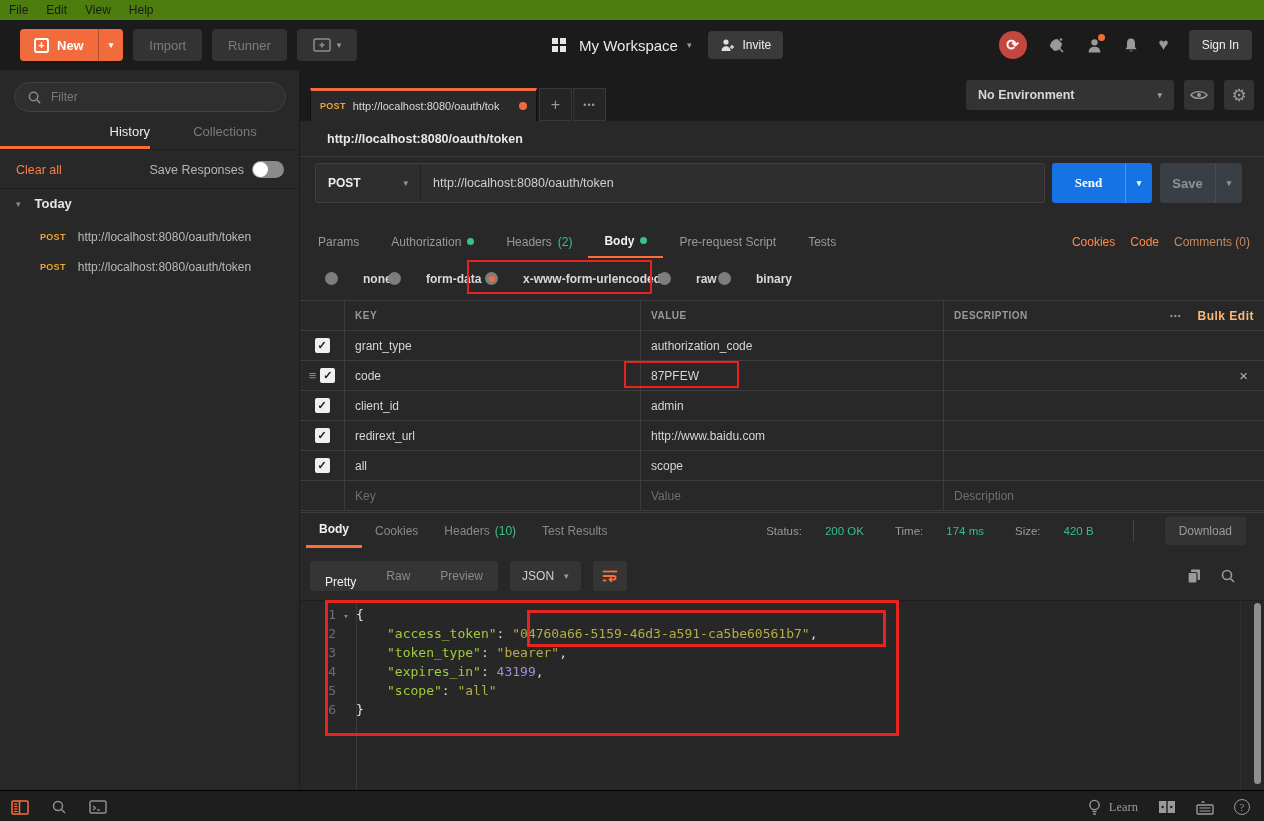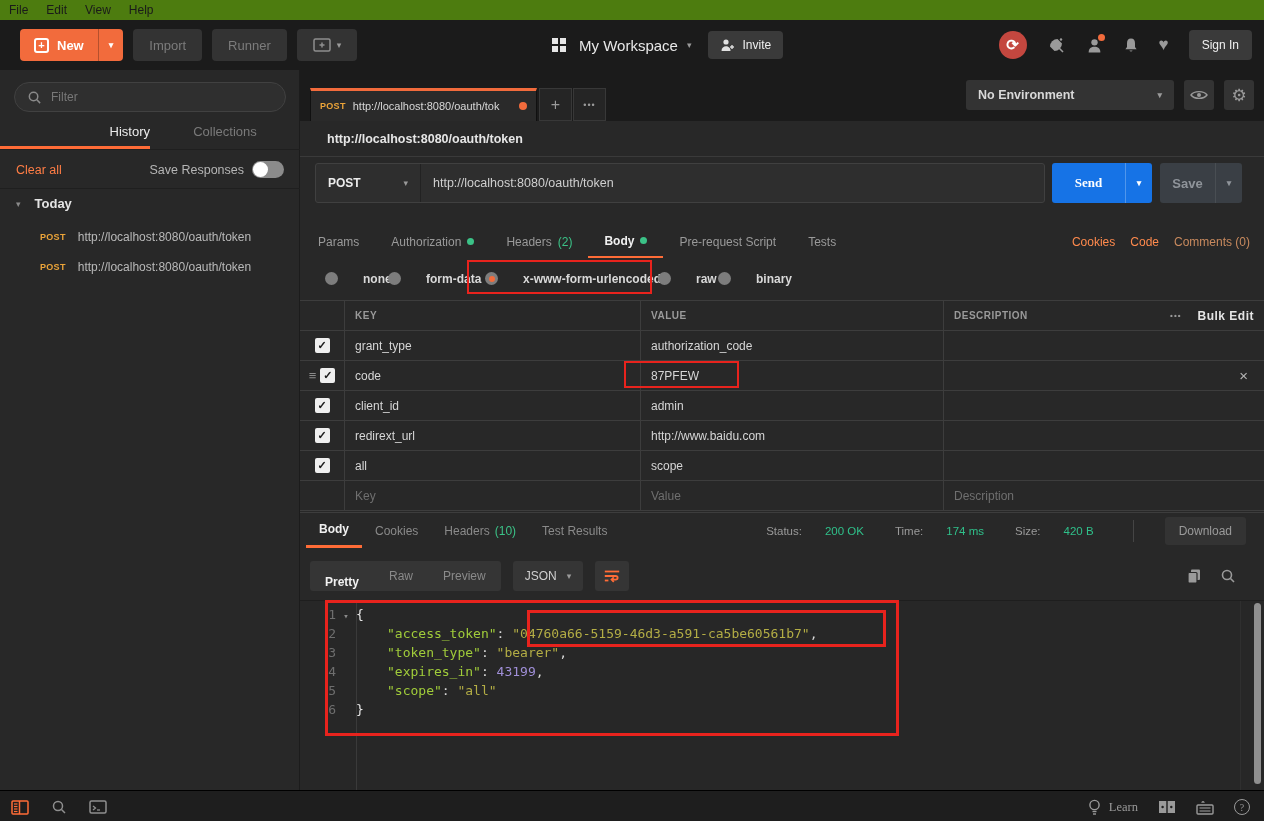--- a/index.html
+++ b/index.html
@@ -99,36 +99,36 @@
   #kv-table { position:absolute; left:0; top:230px; width:964px; border-top:1px solid #3d3d3d; }
   .kv-row { display:grid; grid-template-columns:45px 296px 303px 1fr; height:30px; border-bottom:1px solid #3d3d3d; }
   .kv-cell { border-right:1px solid #3d3d3d; display:flex; align-items:center; padding:0 10px; color:#d6d6d6; font-size:12px; overflow:hidden; }
   .kv-cell:last-child { border-right:none; }
   .cell-first { justify-content:center; padding:0 4px; gap:4px; position:relative; }
   .kv-head .kv-cell { color:#9a9a9a; font-size:10px; font-weight:bold; letter-spacing:.5px; }
   .cb { width:15px; height:15px; background:#efefef; border-radius:2px; color:#1c1c1c; font-size:11px; font-weight:bold; display:flex; align-items:center; justify-content:center; cursor:pointer; flex:none; }
   .drag { color:#8a8a8a; font-size:13px; cursor:grab; }
   .row-x { margin-left:auto; color:#b4b4b4; font-size:15px; cursor:pointer; padding-right:6px; }
   .more-dots { color:#9a9a9a; font-size:8px; letter-spacing:1px; margin-left:auto; cursor:pointer; }
-  .bulk-edit { color:#e5e5e5; font-size:12px; margin-left:16px; cursor:pointer; }
+  .bulk-edit { color:#fdba74; font-size:12px; margin-left:16px; cursor:pointer; }
   .ph { color:#6f6f6f; }
 
   #resp-header { position:absolute; left:0; top:442px; width:964px; height:36px; border-top:1px solid #3d3d3d; display:flex; align-items:stretch; padding-left:6px; }
   .resp-tab { display:flex; align-items:center; gap:5px; padding:0 13px; color:#8a8a8a; font-size:12px; cursor:pointer; }
   .resp-tab.active { color:#f0f0f0; font-weight:bold; border-bottom:3px solid #ff6c37; }
   .resp-meta { margin-left:auto; display:flex; align-items:center; gap:23px; font-size:11.5px; padding-right:8px; }
   .meta-label { color:#9a9a9a; }
   .meta-val { color:#2fc08a; margin-right:8px; }
   .meta-sep { width:1px; height:22px; background:#454545; margin:0 8px; }
   .download-btn { background:#333333; border-radius:3px; height:28px; padding:0 14px; display:flex; align-items:center; color:#9a9a9a; font-size:12px; cursor:pointer; margin-right:10px; }
 
   #pretty-row { position:absolute; left:0; top:487px; width:964px; height:38px; display:flex; align-items:center; padding-left:10px; }
   .seg-group { display:flex; background:#353535; border-radius:3px; height:30px; overflow:hidden; }
   .seg { display:flex; align-items:center; padding:0 15px; color:#8a8a8a; font-size:12px; cursor:pointer; }
-  .seg.active { color:#f2f2f2; font-weight:bold;margin-top:12px; }
+  .seg.active { color:#f2f2f2; font-weight:normal;margin-top:12px; }
   .fmt-select { margin-left:12px; height:30px; background:#353535; border-radius:3px; display:flex; align-items:center; gap:10px; padding:0 12px; color:#d0d0d0; font-size:12px; cursor:pointer; }
   .wrap-btn { margin-left:12px; width:34px; height:30px; background:#353535; border-radius:3px; display:flex; align-items:center; justify-content:center; cursor:pointer; }
   .resp-icons { margin-left:auto; display:flex; align-items:center; gap:18px; padding-right:28px; }
 
   #editor { position:absolute; left:0; top:530px; width:964px; height:190px; background:#272727; border-top:1px solid #1e1e1e; font-family:"DejaVu Sans Mono", monospace; font-size:13px; padding-top:4px; }
   .gutter-sep { position:absolute; left:56px; top:0; bottom:0; border-left:1px solid #3a3a3a; }
   .edge-sep { position:absolute; right:23px; top:0; bottom:0; border-left:1px solid #2f2f2f; }
   .code-line { height:19px; line-height:19px; white-space:pre; }
   .ln { display:inline-block; width:36px; text-align:right; color:#6e6e6e; }
   .fold { display:inline-block; width:20px; text-align:center; color:#8a8a8a; font-size:9px; }

